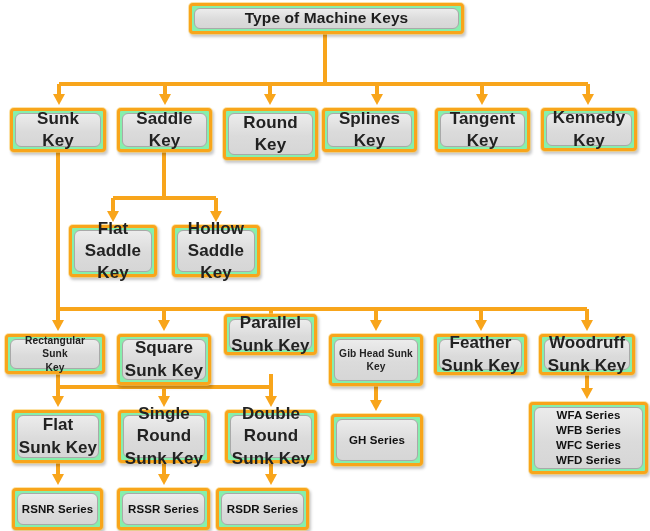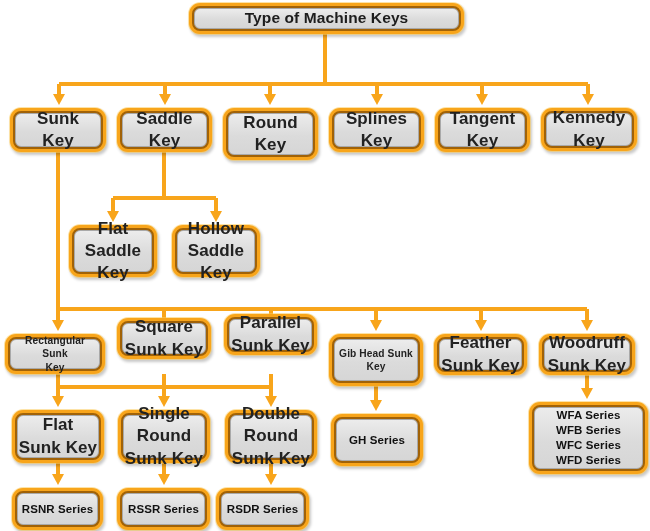--- a/index.html
+++ b/index.html
@@ -7,22 +7,22 @@
     position:relative;
     width:650px;height:531px;
     background:#fff;
     font-family:"Liberation Sans", sans-serif;
     overflow:hidden;
   }
   #wires{position:absolute;left:0;top:0;width:650px;height:531px;}
   .node{
     position:absolute;
     border:3px solid #F8A51B;
-    border-radius:11px;
-    background:#a16207;
+    border-radius:4px;
+    background:#86efac;
     box-shadow:0 0 0 1px rgba(253,205,96,.55), 1.5px 2.5px 3px rgba(0,0,0,.22);
     display:flex;
     box-sizing:border-box;
     justify-content:center;
   }
   .inner{
     flex:1;
     margin:2px;
     border:1px solid #a9a9a9;
     border-radius:6px;
@@ -112,21 +112,21 @@
         <span class="lbl">Saddle
 Key</span>
       </div>
   </div>
   <div class="node" style="left:223px;top:108px;width:95px;height:52px">
     <div class="inner">
         <span class="lbl">Round
 Key</span>
       </div>
   </div>
-  <div class="node" style="left:329px;top:108px;width:95px;height:44px">
+  <div class="node" style="left:322px;top:108px;width:95px;height:44px">
     <div class="inner">
         <span class="lbl">Splines
 Key</span>
       </div>
   </div>
   <div class="node" style="left:435px;top:108px;width:95px;height:44px">
     <div class="inner">
         <span class="lbl">Tangent
 Key</span>
       </div>
@@ -150,21 +150,21 @@
 Saddle Key</span>
       </div>
   </div>
 
   <div class="node small" style="left:5px;top:334px;width:100px;height:40px">
     <div class="inner">
         <span class="lbl">Rectangular Sunk
 Key</span>
       </div>
   </div>
-  <div class="node" style="left:117px;top:318px;width:94px;height:41px">
+  <div class="node" style="left:117px;top:334px;width:94px;height:51px">
     <div class="inner">
         <span class="lbl">Square
 Sunk Key</span>
       </div>
   </div>
   <div class="node" style="left:224px;top:314px;width:93px;height:41px">
     <div class="inner">
         <span class="lbl">Parallel
 Sunk Key</span>
       </div>

